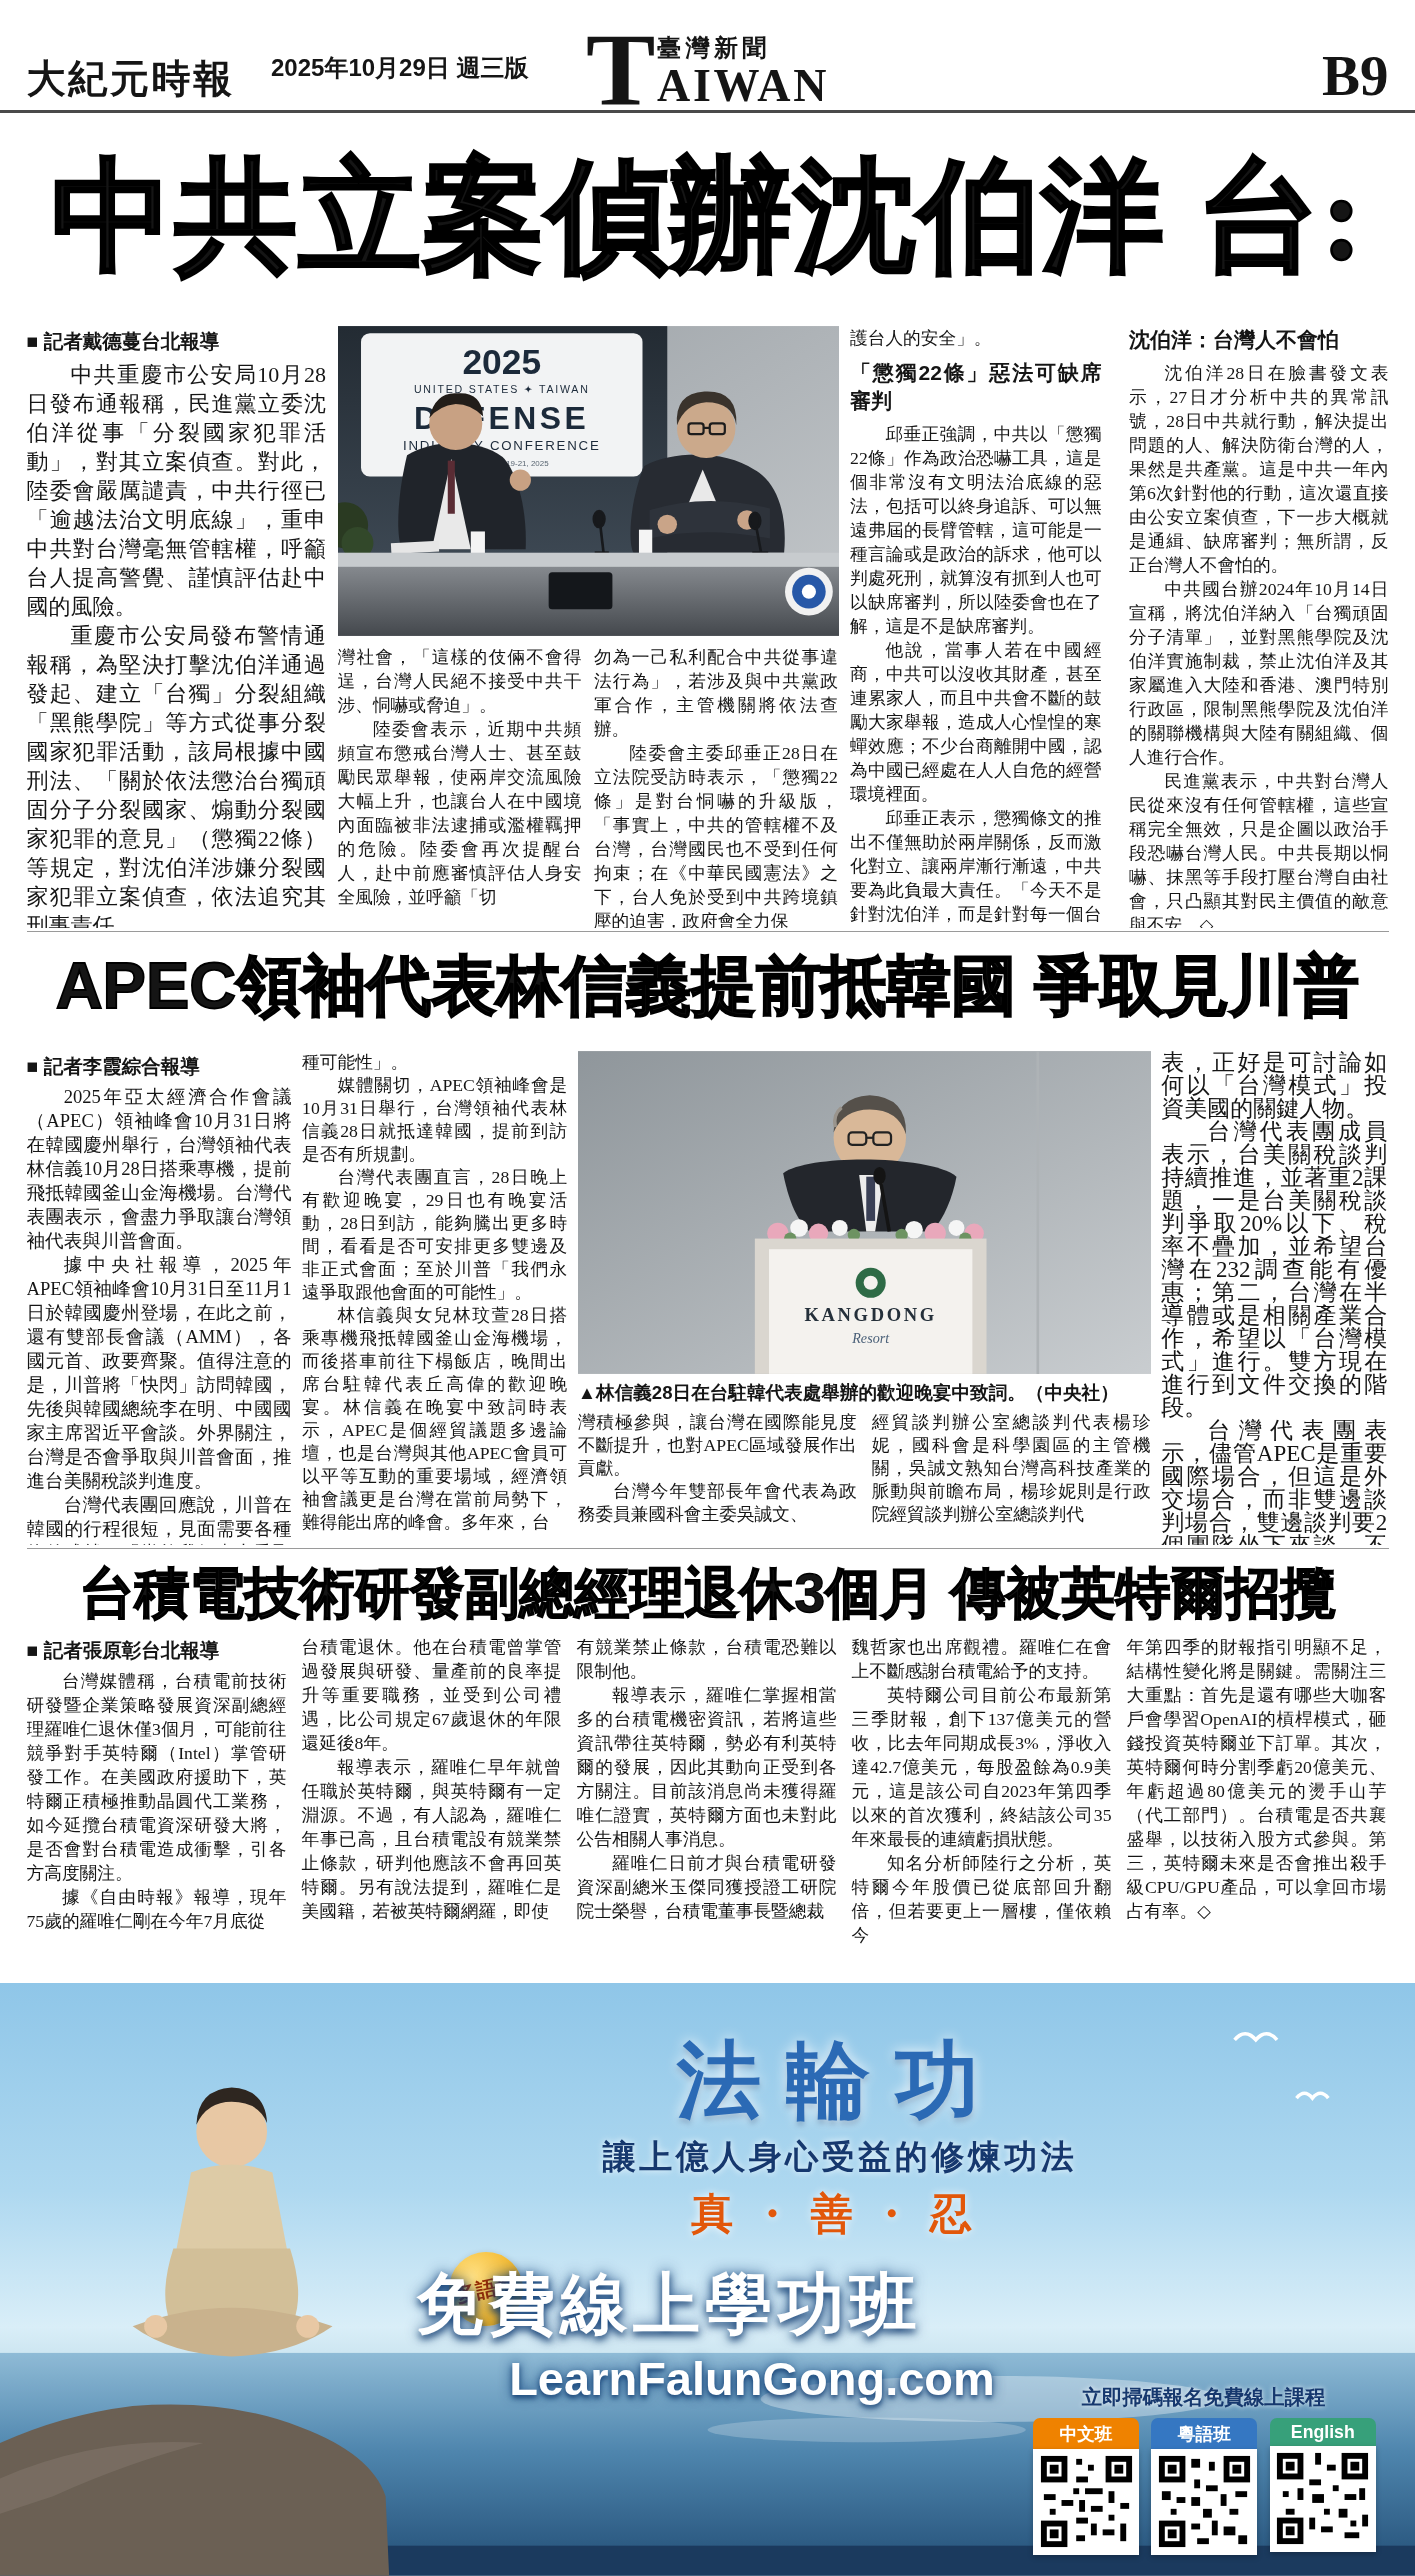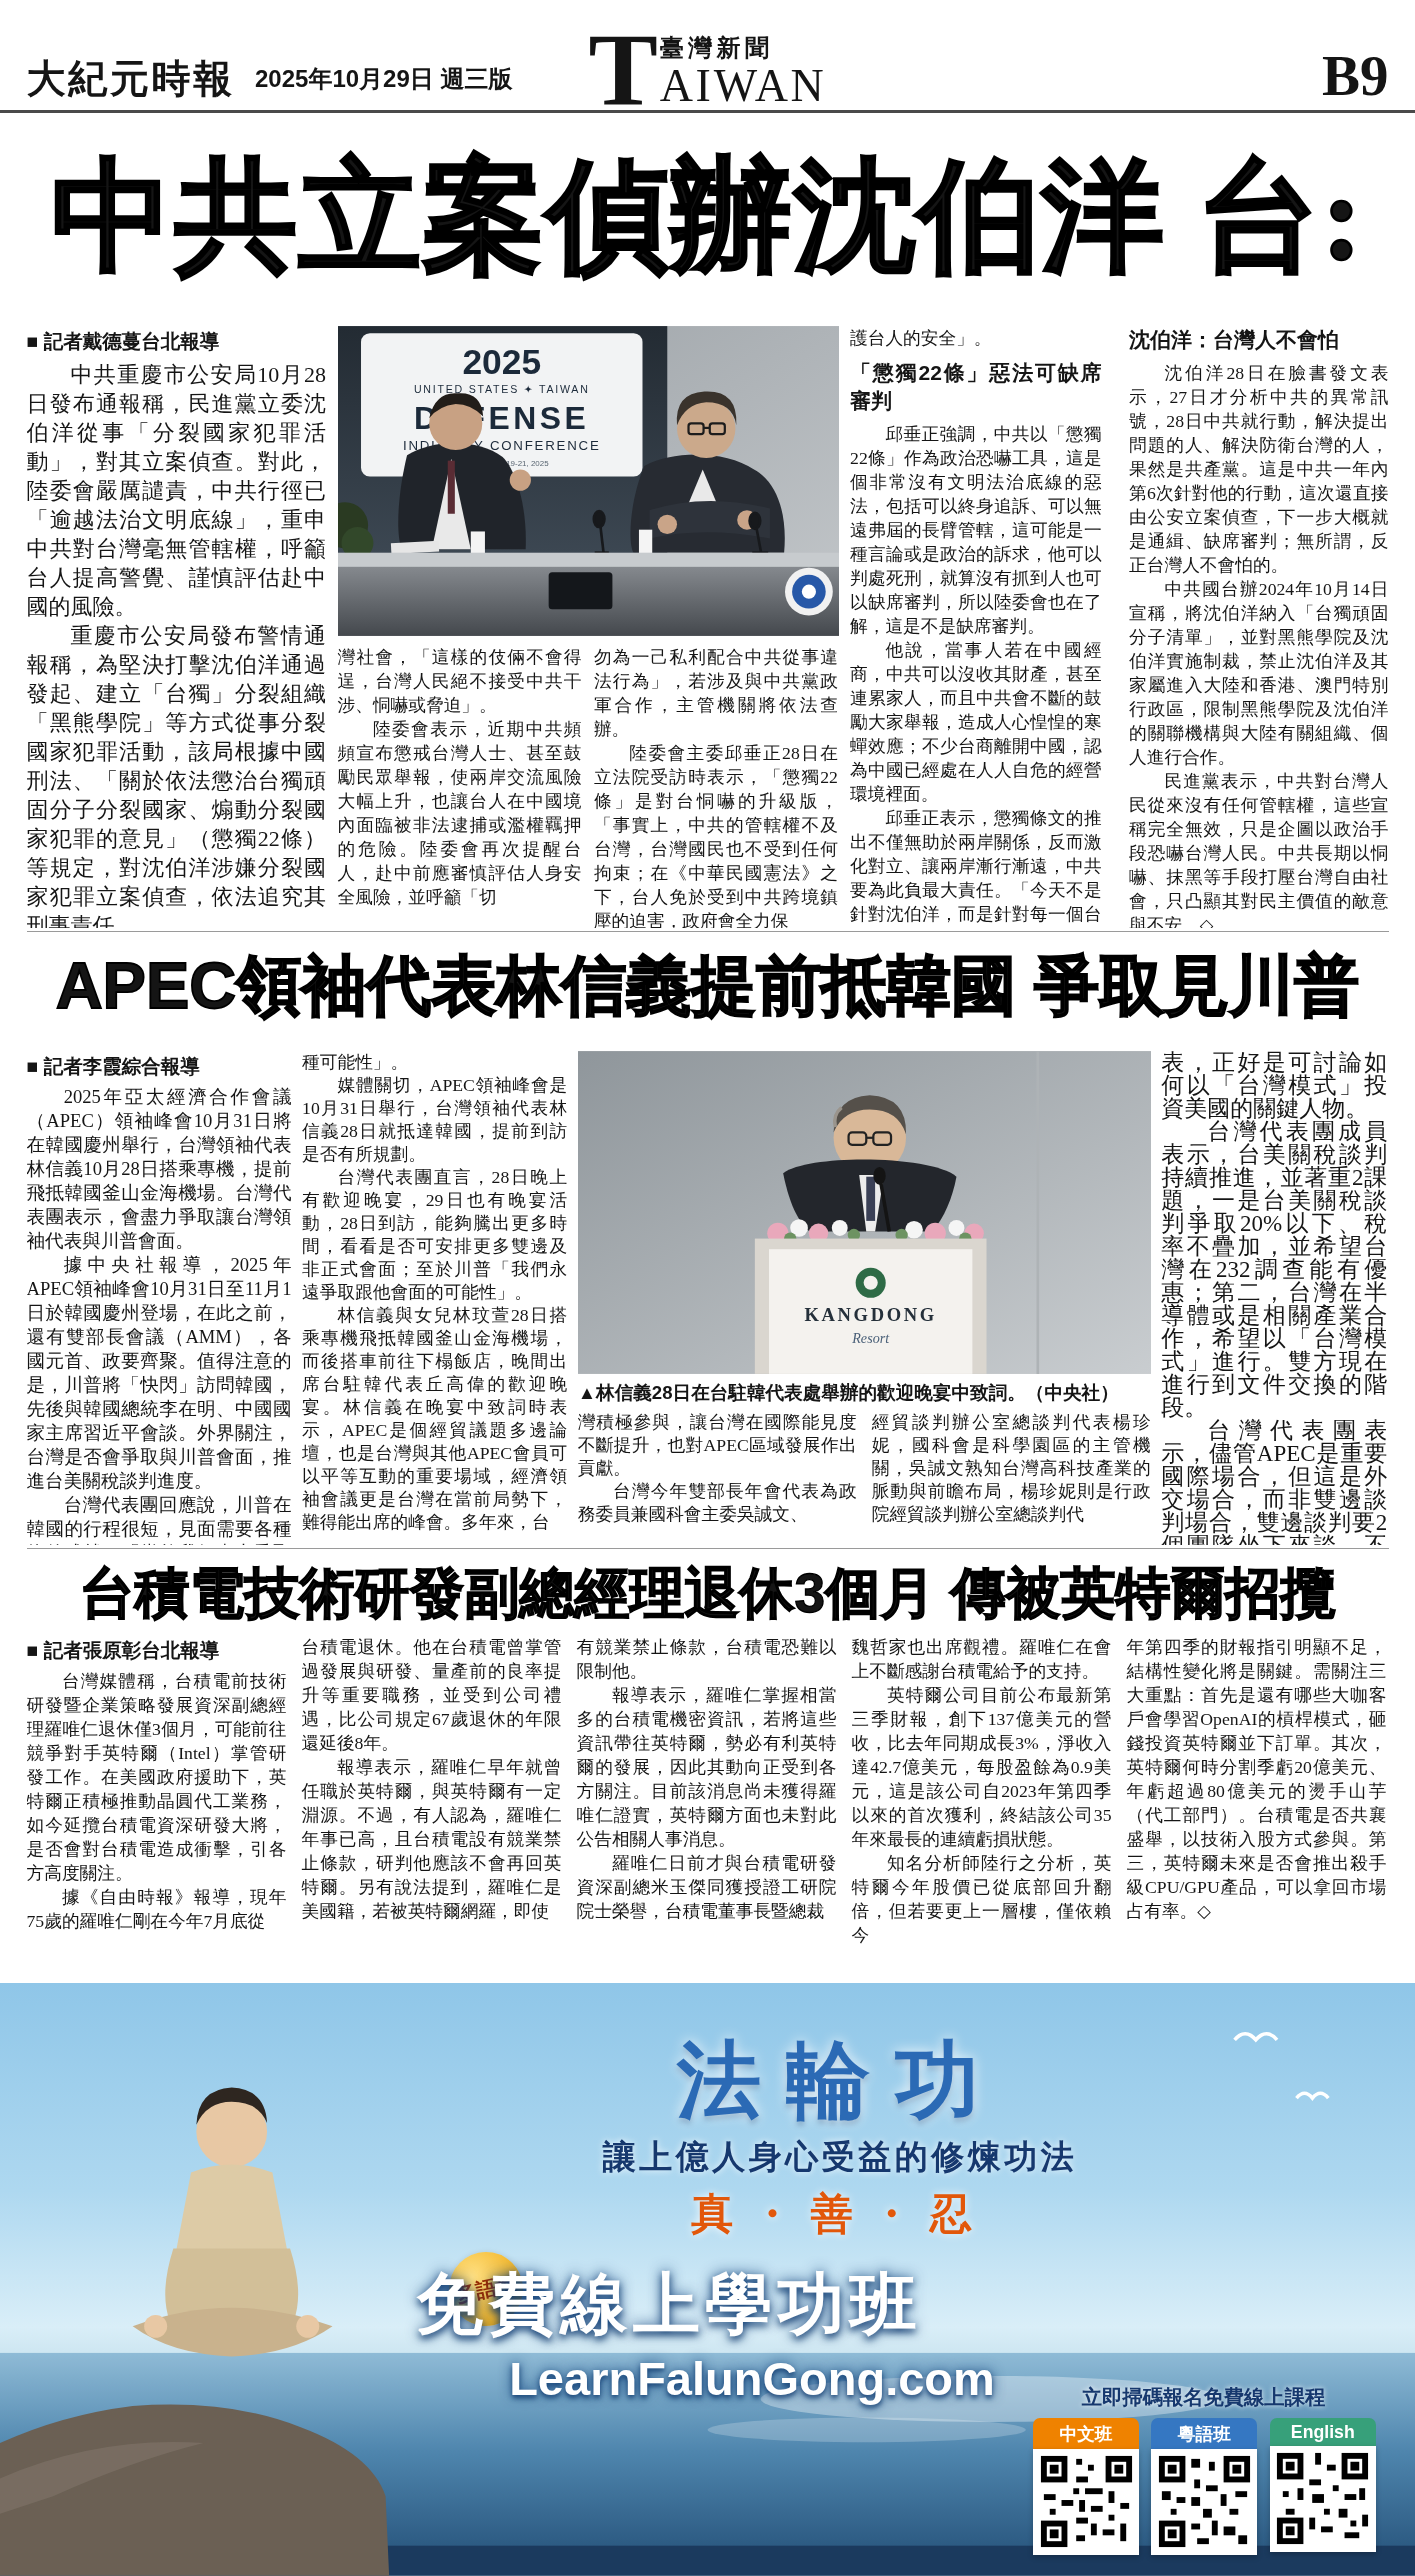--- a/index.html
+++ b/index.html
@@ -2,28 +2,28 @@
 <html style="font-size:14px"><head>
 <meta charset="utf-8">
 <style>
   html,body{margin:0;padding:0;background:#e8e8e8;}
   .page{position:relative;width:1415px;height:2576px;background:#ffffff;margin:0 auto;
         font-family:"Liberation Serif","DejaVu Serif",serif;color:#151515;overflow:hidden;}
   .sans{font-family:"Liberation Sans","DejaVu Sans",sans-serif;}
 
   
   .masthead{position:absolute;top:30px;left:26.5px;width:1362px;height:78px;}
-  .mh-left{position:absolute;left:0;bottom:1.8px;display:flex;align-items:center;gap:20px;}
+  .mh-left{position:absolute;left:0;bottom:1.8px;display:flex;align-items:flex-start;gap:36px;}
   .paper-name{font-size:39px;font-weight:900;letter-spacing:2.7px;}
   .paper-date{font-family:Liberation Sans, sans-serif;font-size:24px;font-weight:700;}
   .mh-center{position:absolute;left:50%;transform:translateX(-50%);bottom:0;display:flex;align-items:flex-end;}
   .logo-t{font-size:104px;line-height:76px;font-weight:600;}
   .logo-stack{display:flex;flex-direction:column;margin-left:1.8px;}
   .logo-zh{font-size:24px;letter-spacing:4.4px;font-weight:600;}
-  .logo-en{font-size:46px;line-height:44px;letter-spacing:2.7px;font-weight:400;}
+  .logo-en{font-size:46px;line-height:44px;letter-spacing:2.7px;font-weight:700;}
   .page-no{position:absolute;right:0;bottom:0;font-size:57px;font-weight:600;}
   .mh-rule{position:absolute;top:110px;left:0;width:1415px;border-top:3.5px solid #4a4a4a;}
 
   
   .headline1{position:absolute;top:126px;left:0;width:1415px;text-align:center;
              font-size:122px;line-height:181px;font-weight:900;letter-spacing:1.8px;
              -webkit-text-stroke:2.7px #000;}
   .headline2{position:absolute;top:939px;left:0;width:1415px;text-align:center;
              font-family:"Liberation Sans","DejaVu Sans",sans-serif;
              font-size:65px;line-height:93px;font-weight:900;-webkit-text-stroke:1.8px #000;}

